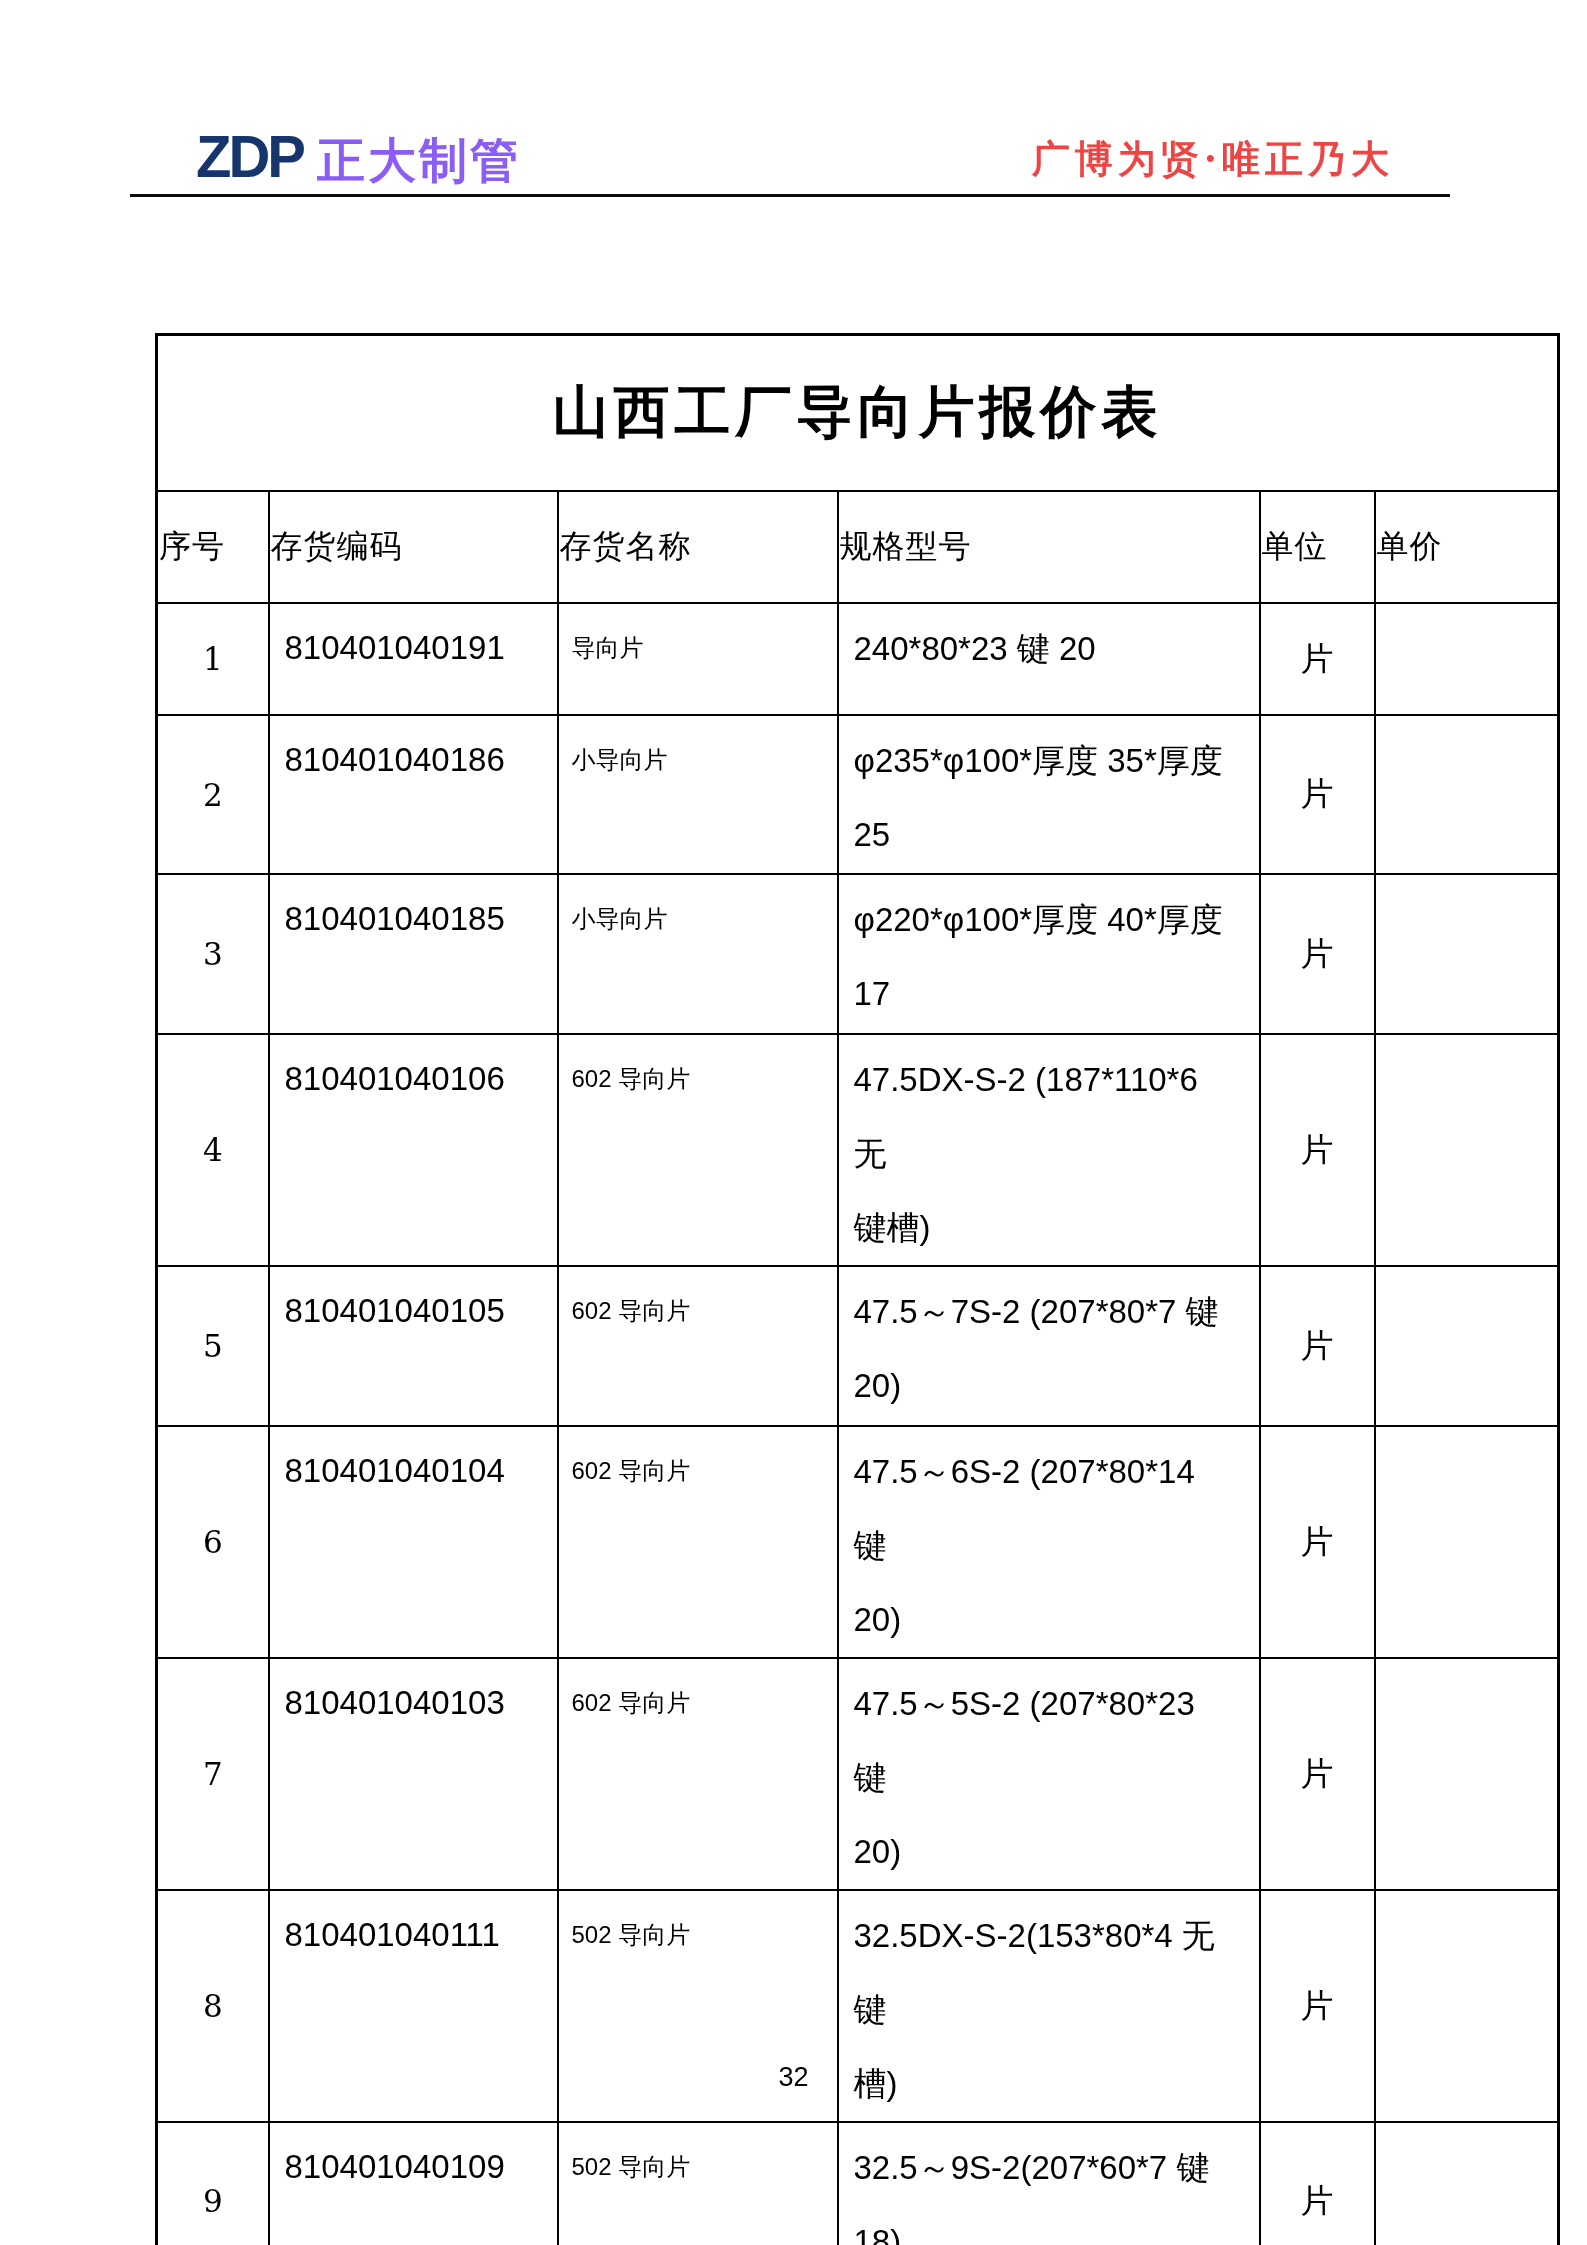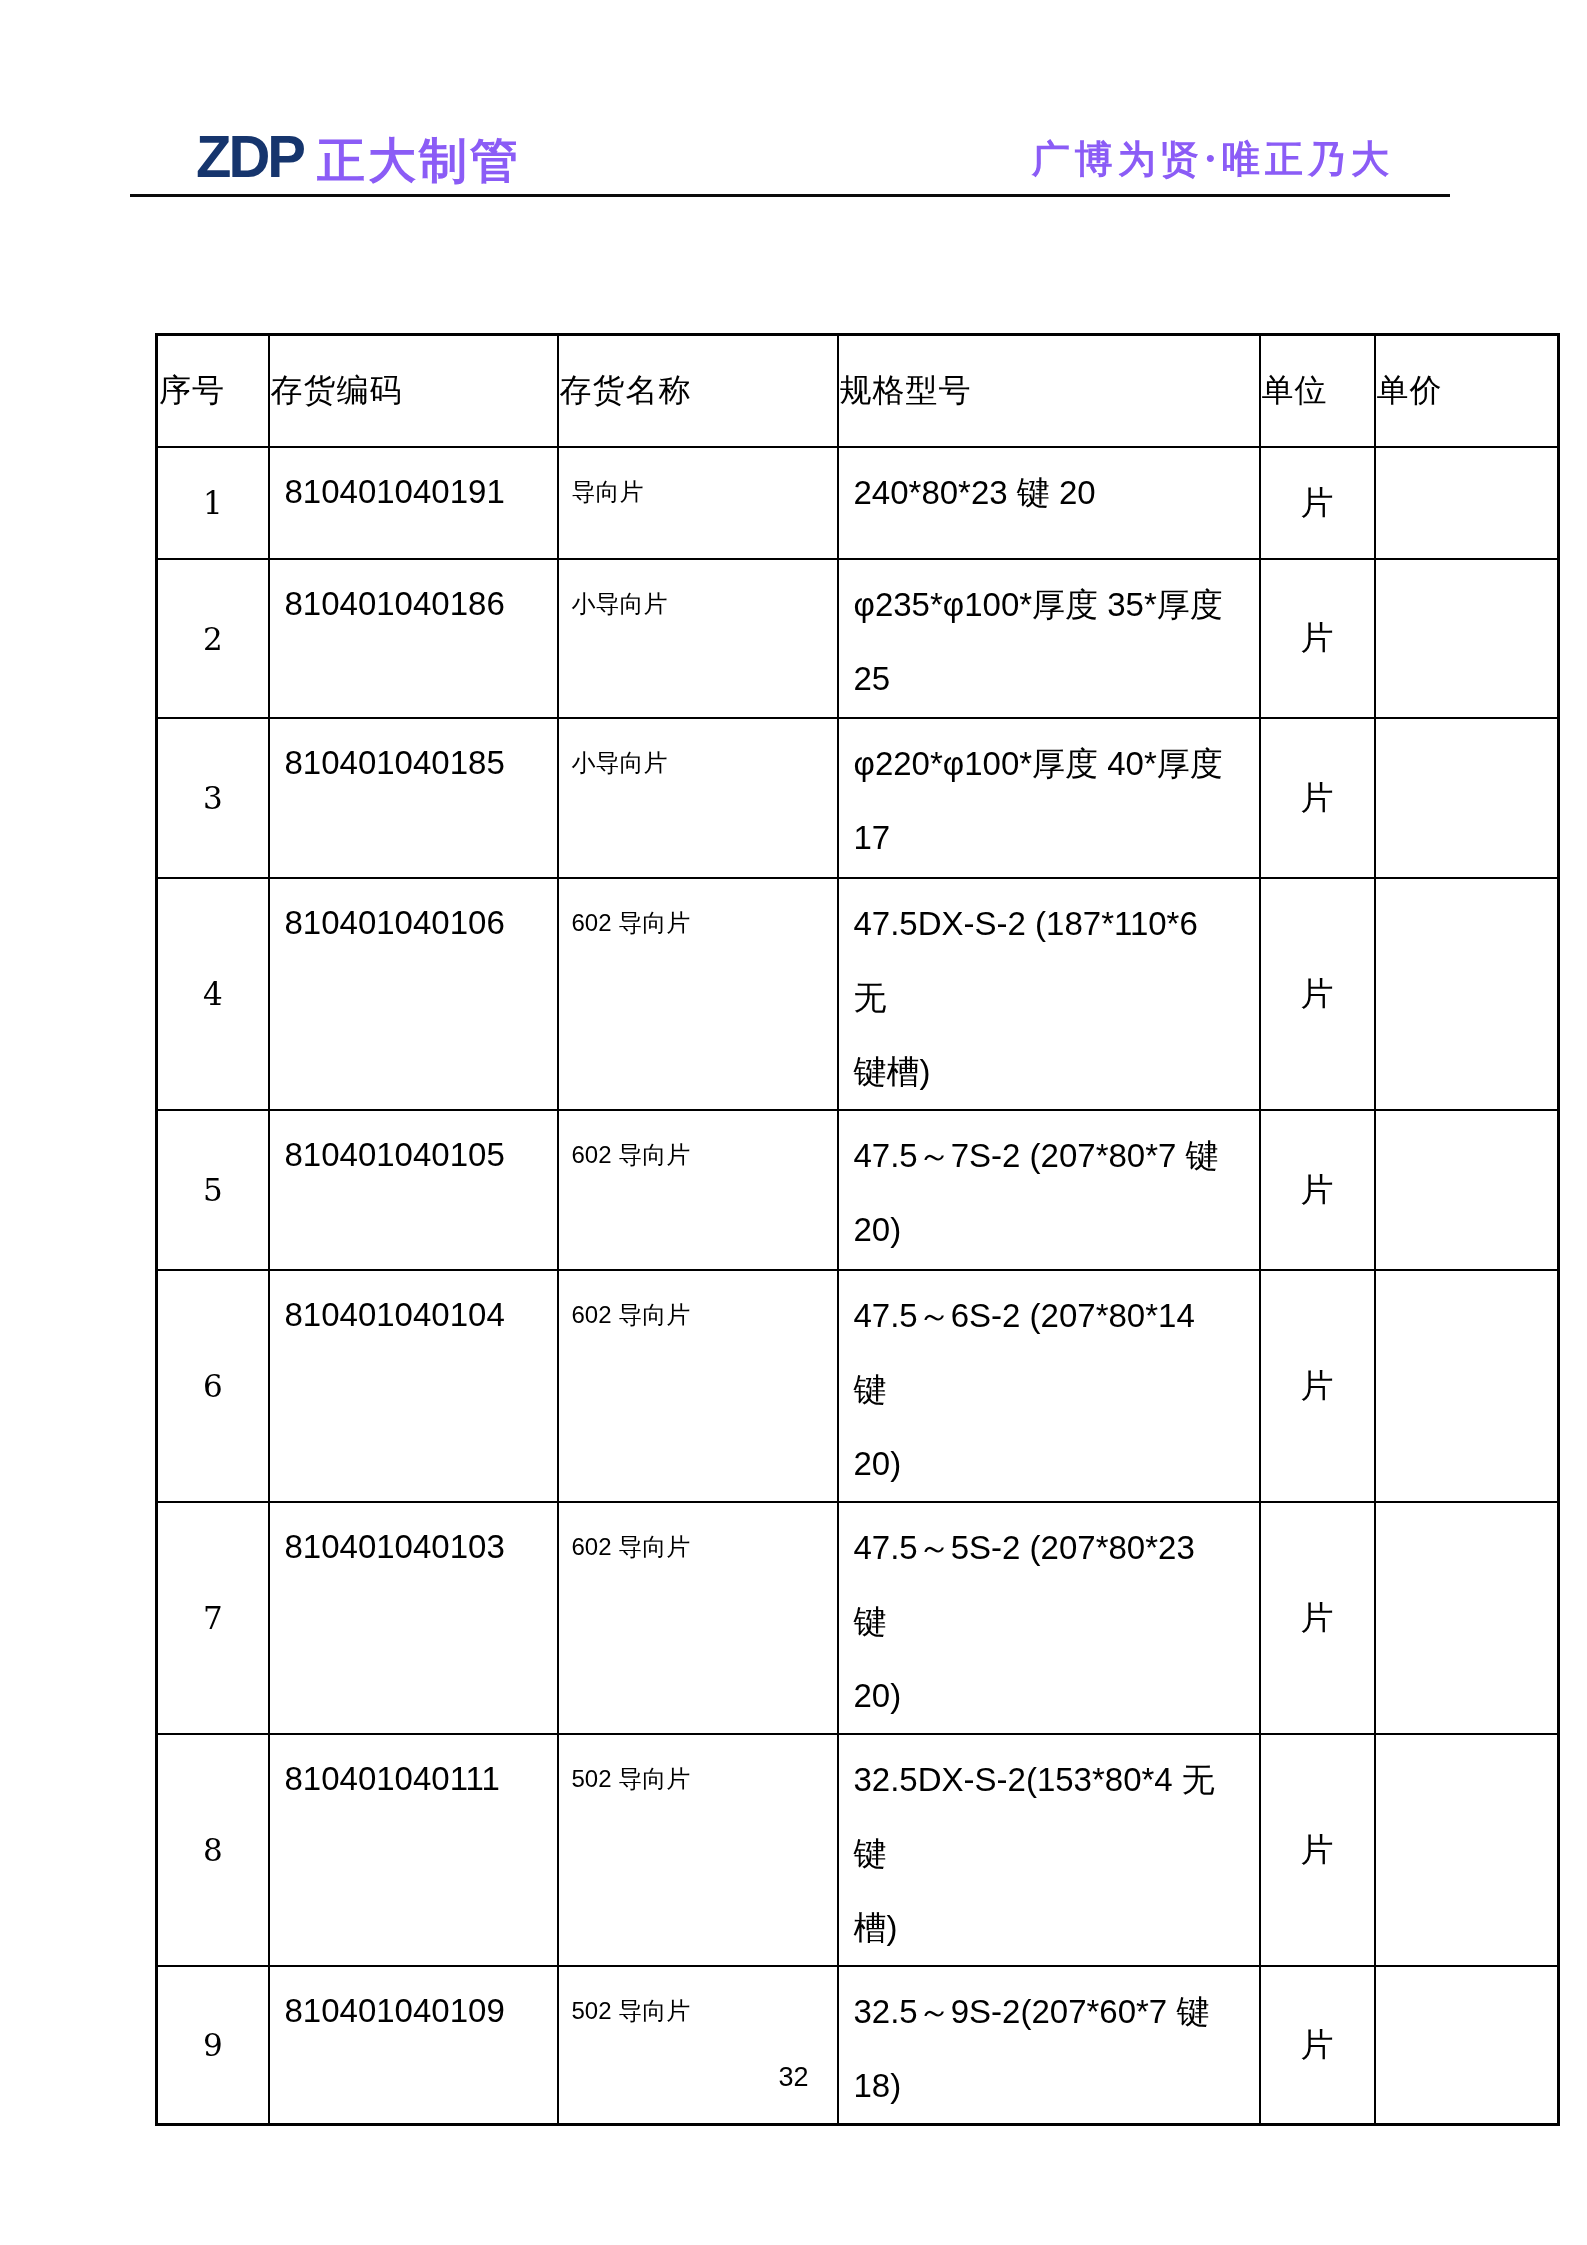--- a/index.html
+++ b/index.html
@@ -19,21 +19,21 @@
   }
   .company-cn {
     font-family:"Liberation Sans", sans-serif;
     font-weight:700; font-size:48px; line-height:1;
     color:#8b5cf6; letter-spacing:3px; margin-left:14px;
   }
   .slogan {
     position:absolute; top:138px; right:189px;
     font-family:"DejaVu Serif", serif;
     font-size:38px; line-height:1.1; font-weight:600;
-    color:#8b5cf6; letter-spacing:5px; white-space:nowrap;
+    color:#ef4444; letter-spacing:5px; white-space:nowrap;
   }
   .header-rule {
     position:absolute; left:130px; top:194px;
     width:1320px; height:3px; background:#0a0a0a;
   }
   
   table.quote {
     position:absolute; left:155px; top:333px;
     width:1402px; table-layout:fixed;
     border-collapse:collapse;
@@ -89,20 +89,23 @@
 <table class="quote">
   <colgroup>
     <col style="width:112px">
     <col style="width:289px">
     <col style="width:280px">
     <col style="width:422px">
     <col style="width:115px">
     <col style="width:184px">
   </colgroup>
   <thead>
+    <tr>
+      <td class="title-cell" colspan="6">山西工厂导向片报价表</td>
+    </tr>
     <tr>
       <th class="colhead">序号</th>
       <th class="colhead">存货编码</th>
       <th class="colhead">存货名称</th>
       <th class="colhead">规格型号</th>
       <th class="colhead">单位</th>
       <th class="colhead">单价</th>
     </tr>
   </thead>
   <tbody>

